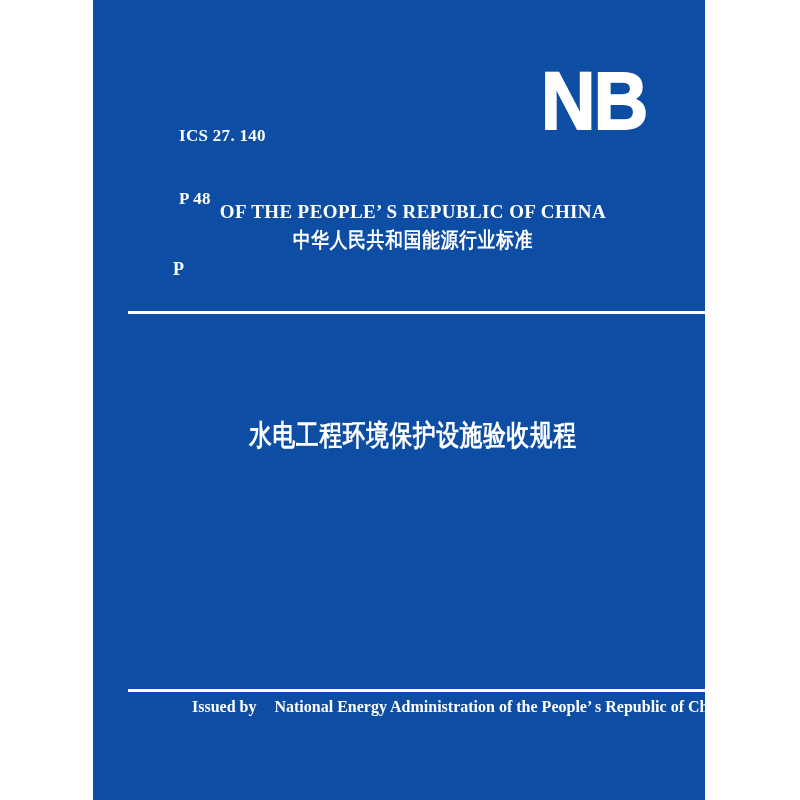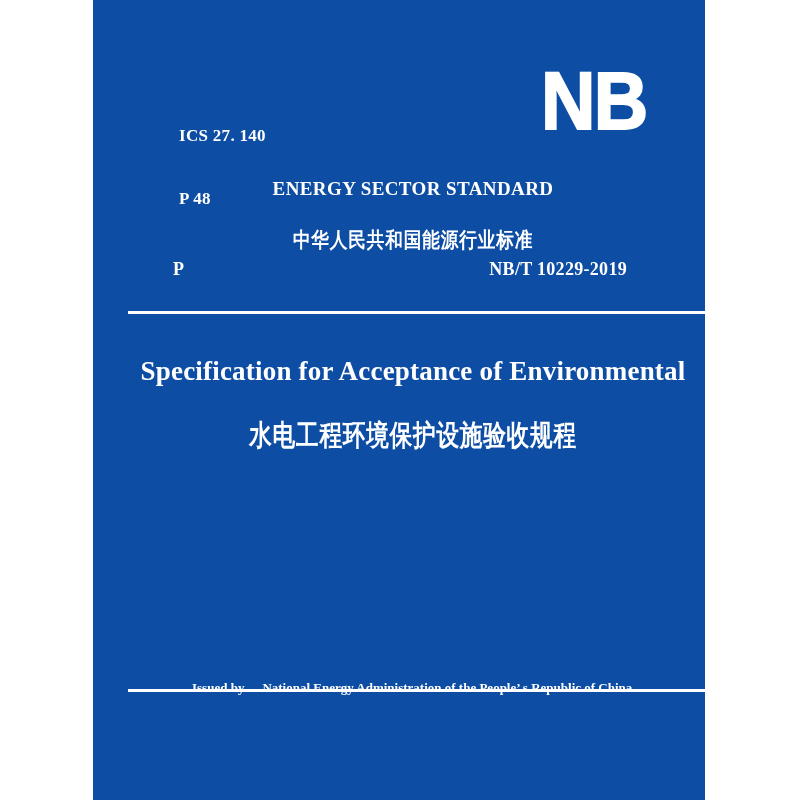--- a/index.html
+++ b/index.html
@@ -130,49 +130,47 @@
   .implemented-date {
     top: 668px;
     right: 90px;
     font-size: 16px;
     font-weight: bold;
   }
 
   
   .issued-by-row {
     left: 99px;
-    top: 680px;
-    font-size: 13px;
+    top: 698px;
+    font-size: 16px;
     font-weight: bold;
     white-space: nowrap;
   }
   .issued-by-label { margin-right: 18px; }
 </style>
 </head>
 <body>
 
 <div class="canvas">
   <div class="page">
 
     <div class="abs ics-block">
       <div>ICS 27. 140</div>
       <div>P 48</div>
     </div>
 
     <div class="abs nb-logo">NB</div>
 
-    <div class="abs center-block org-en org-line1">ENERGY SECTOR STANDARD</div>
+    <div class="abs center-block org-en org-line2">OF THE PEOPLE’ S REPUBLIC OF CHINA</div>
     <div class="abs center-block org-zh">中华人民共和国能源行业标准</div>
 
     <div class="abs doc-class">P</div>
-    <div class="abs standard-number">NB/T 10229-2019</div>
 
     <div class="abs rule rule-top"></div>
 
-    <div class="abs center-block title-en title-en-line1">Specification for Acceptance of Environmental</div>
     <div class="abs center-block title-zh">水电工程环境保护设施验收规程</div>
 
 
     <div class="abs rule rule-bottom"></div>
 
     <div class="abs issued-by-row">
       <span class="issued-by-label">Issued by</span><span>National Energy Administration of the People’ s Republic of China</span>
     </div>
 
   </div>

